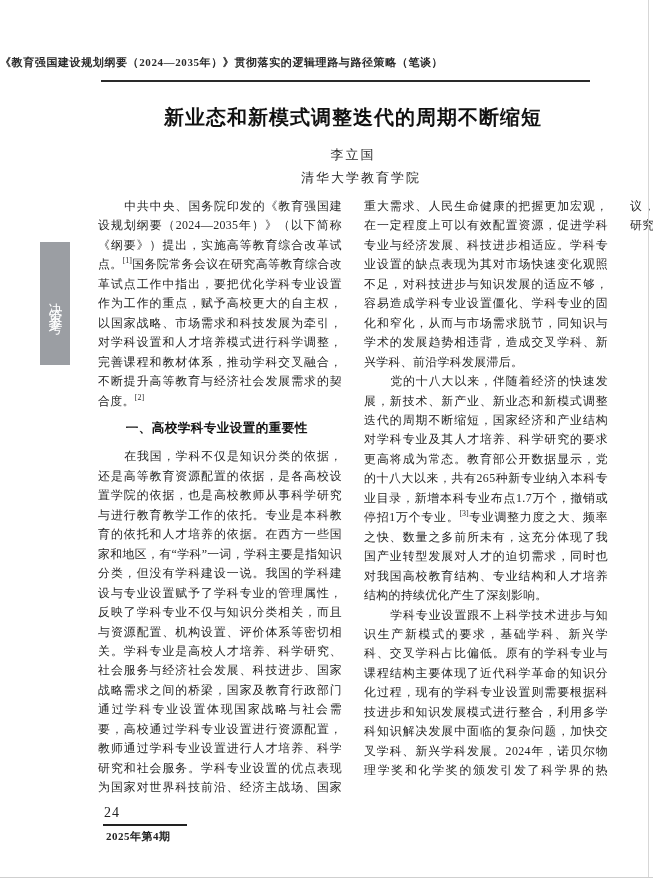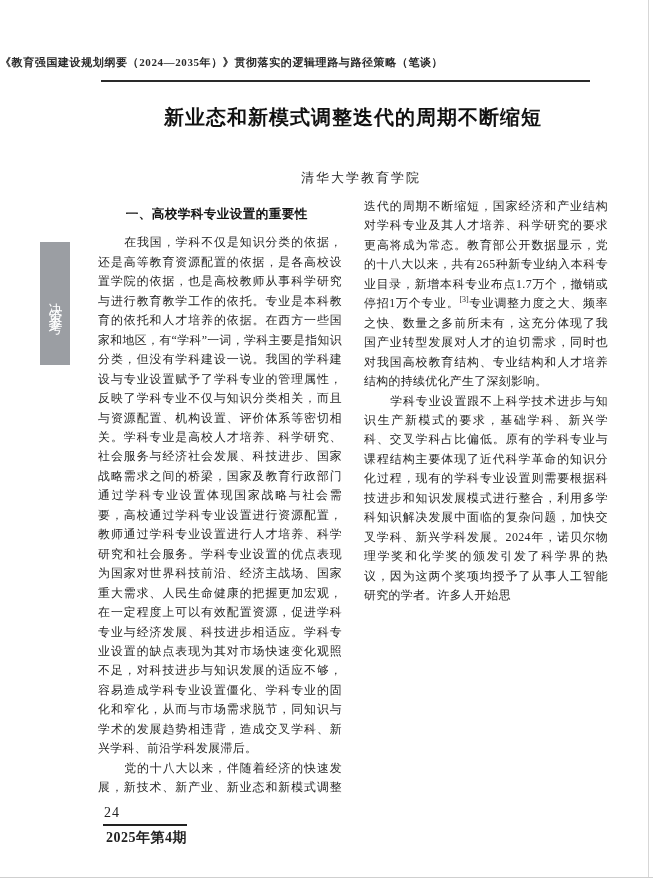--- a/index.html
+++ b/index.html
@@ -75,21 +75,21 @@
 
   .page-number{
     position:absolute;left:104px;top:805px;
     font-size:14px;color:#222222;letter-spacing:1px;
   }
   .footer-rule{
     position:absolute;left:103px;top:824px;width:84px;height:1.5px;background:#222222;
   }
   .issue-label{
     position:absolute;left:106px;top:829px;width:100px;
-    font-size:14px;font-weight:bold;color:#222222;letter-spacing:0.5px;
+    font-size:11px;font-weight:bold;color:#222222;letter-spacing:0.5px;
   }
 
   .watermark{
     position:absolute;left:8px;top:848px;width:400px;
     display:flex;align-items:flex-end;gap:22px;
   }
   .watermark .brand{
     font-size:14px;color:#b3b3b3;letter-spacing:2px;
   }
   .watermark .url{
@@ -103,23 +103,25 @@
 <div class="page">
 
   <div class="running-header">《教育强国建设规划纲要（2024—2035年）》贯彻落实的逻辑理路与路径策略（笔谈）</div>
   <div class="header-rule"></div>
 
   <div class="side-tab">
     <span>决策参考</span>
   </div>
 
   <div class="article-title">新业态和新模式调整迭代的周期不断缩短</div>
+  <div class="article-author">李立国</div>
   <div class="article-affiliation">清华大学教育学院</div>
 
   <div class="body-columns">
+    <p><span>中共中央、国务院印发的《教育强国建设规划纲要（2024—2035年）》（以下简称《纲要》）提出，实施高等教育综合改革试点。</span><sup class="ref">[1]</sup><span>国务院常务会议在研究高等教育综合改革试点工作中指出，要把优化学科专业设置作为工作的重点，赋予高校更大的自主权，以国家战略、市场需求和科技发展为牵引，对学科设置和人才培养模式进行科学调整，完善课程和教材体系，推动学科交叉融合，不断提升高等教育与经济社会发展需求的契合度。</span><sup class="ref">[2]</sup></p>
 
     <h3>一、高校学科专业设置的重要性</h3>
 
     <p>在我国，学科不仅是知识分类的依据，还是高等教育资源配置的依据，是各高校设置学院的依据，也是高校教师从事科学研究与进行教育教学工作的依托。专业是本科教育的依托和人才培养的依据。在西方一些国家和地区，有“学科”一词，学科主要是指知识分类，但没有学科建设一说。我国的学科建设与专业设置赋予了学科专业的管理属性，反映了学科专业不仅与知识分类相关，而且与资源配置、机构设置、评价体系等密切相关。学科专业是高校人才培养、科学研究、社会服务与经济社会发展、科技进步、国家战略需求之间的桥梁，国家及教育行政部门通过学科专业设置体现国家战略与社会需要，高校通过学科专业设置进行资源配置，教师通过学科专业设置进行人才培养、科学研究和社会服务。学科专业设置的优点表现为国家对世界科技前沿、经济主战场、国家重大需求、人民生命健康的把握更加宏观，在一定程度上可以有效配置资源，促进学科专业与经济发展、科技进步相适应。学科专业设置的缺点表现为其对市场快速变化观照不足，对科技进步与知识发展的适应不够，容易造成学科专业设置僵化、学科专业的固化和窄化，从而与市场需求脱节，同知识与学术的发展趋势相违背，造成交叉学科、新兴学科、前沿学科发展滞后。</p>
 
 
     <p><span>党的十八大以来，伴随着经济的快速发展，新技术、新产业、新业态和新模式调整迭代的周期不断缩短，国家经济和产业结构对学科专业及其人才培养、科学研究的要求更高将成为常态。教育部公开数据显示，党的十八大以来，共有265种新专业纳入本科专业目录，新增本科专业布点1.7万个，撤销或停招1万个专业。</span><sup class="ref">[3]</sup><span>专业调整力度之大、频率之快、数量之多前所未有，这充分体现了我国产业转型发展对人才的迫切需求，同时也对我国高校教育结构、专业结构和人才培养结构的持续优化产生了深刻影响。</span></p>
 
     <p>学科专业设置跟不上科学技术进步与知识生产新模式的要求，基础学科、新兴学科、交叉学科占比偏低。原有的学科专业与课程结构主要体现了近代科学革命的知识分化过程，现有的学科专业设置则需要根据科技进步和知识发展模式进行整合，利用多学科知识解决发展中面临的复杂问题，加快交叉学科、新兴学科发展。2024年，诺贝尔物理学奖和化学奖的颁发引发了科学界的热议，因为这两个奖项均授予了从事人工智能研究的学者。许多人开始思</p>
   </div>

